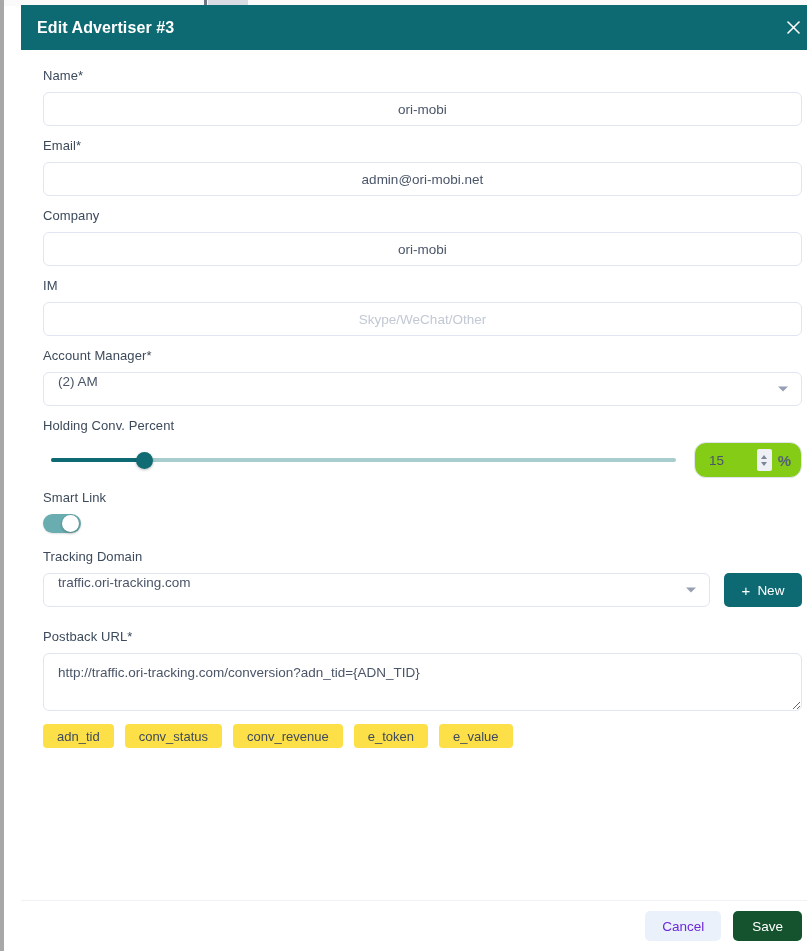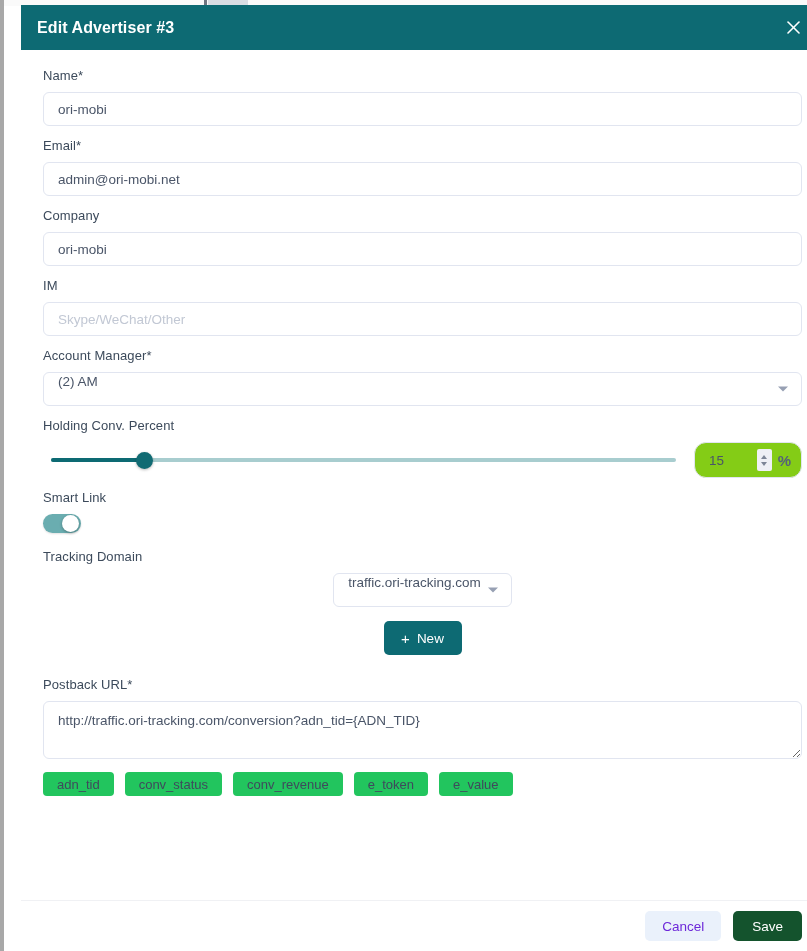--- a/index.html
+++ b/index.html
@@ -105,20 +105,21 @@
     height: 34px;
     box-sizing: border-box;
     border: 1px solid #e1e5f0;
     border-radius: 6px;
     background: #ffffff;
     padding: 0 14px;
     font-family: "Liberation Sans", sans-serif;
     font-size: 13.5px;
     color: #4a5568;
     outline: none;
+    text-align: center;
   }
   .text-input::placeholder { color: #c2c8d4; }
 
   
   .select-wrap { position: relative; }
   .select-box {
     width: 100%;
     height: 34px;
     box-sizing: border-box;
     border: 1px solid #e1e5f0;
@@ -255,21 +256,20 @@
     border-radius: 50%;
     background: #ffffff;
     box-shadow: 0 1px 3px rgba(0,0,0,0.3);
   }
 
   
   .tracking-row {
     display: flex;
     align-items: center;
     gap: 14px;
-    flex-direction: column;
   }
   .tracking-select { flex: 1; }
   .new-btn {
     height: 34px;
     min-width: 78px;
     padding: 0 16px;
     background: #0d6a73;
     color: #ffffff;
     border: none;
     border-radius: 5px;
@@ -300,21 +300,21 @@
   }
 
   
   .chips {
     display: flex;
     gap: 11px;
     margin-top: 9px;
     flex-wrap: wrap;
   }
   .chip {
-    background: #22c55e;
+    background: #fde047;
     border: none;
     border-radius: 4px;
     height: 24px;
     padding: 0 14px;
     font-size: 13px;
     color: #3f4a5c;
     font-family: "Liberation Sans", sans-serif;
     cursor: pointer;
     display: flex;
     align-items: center;

